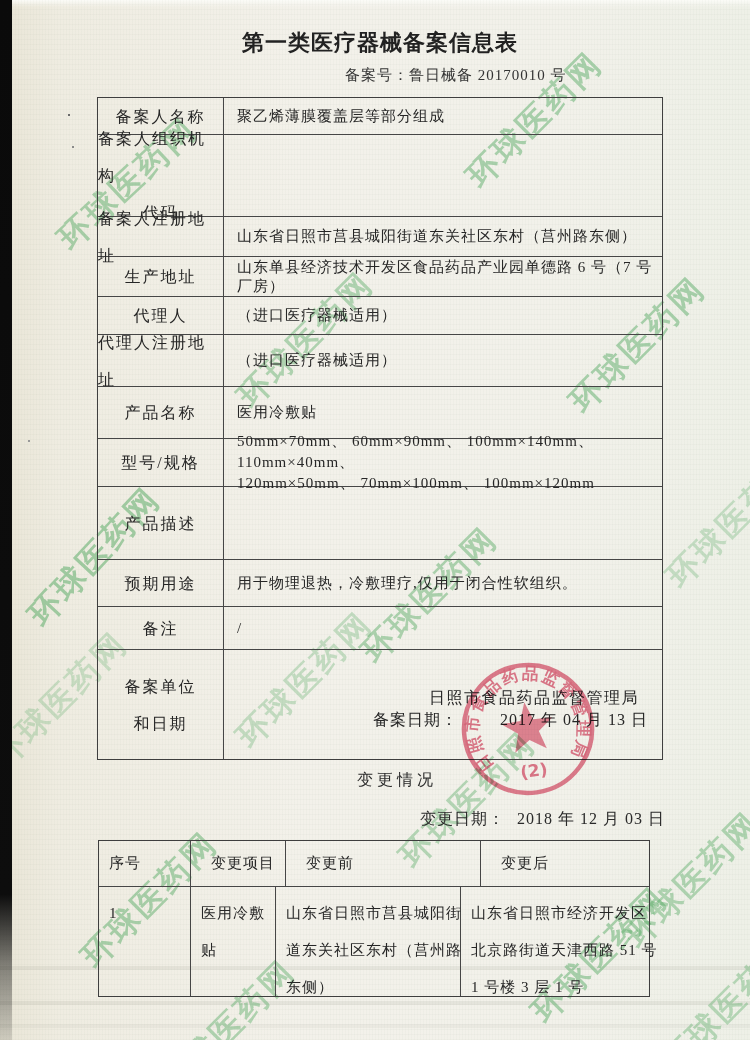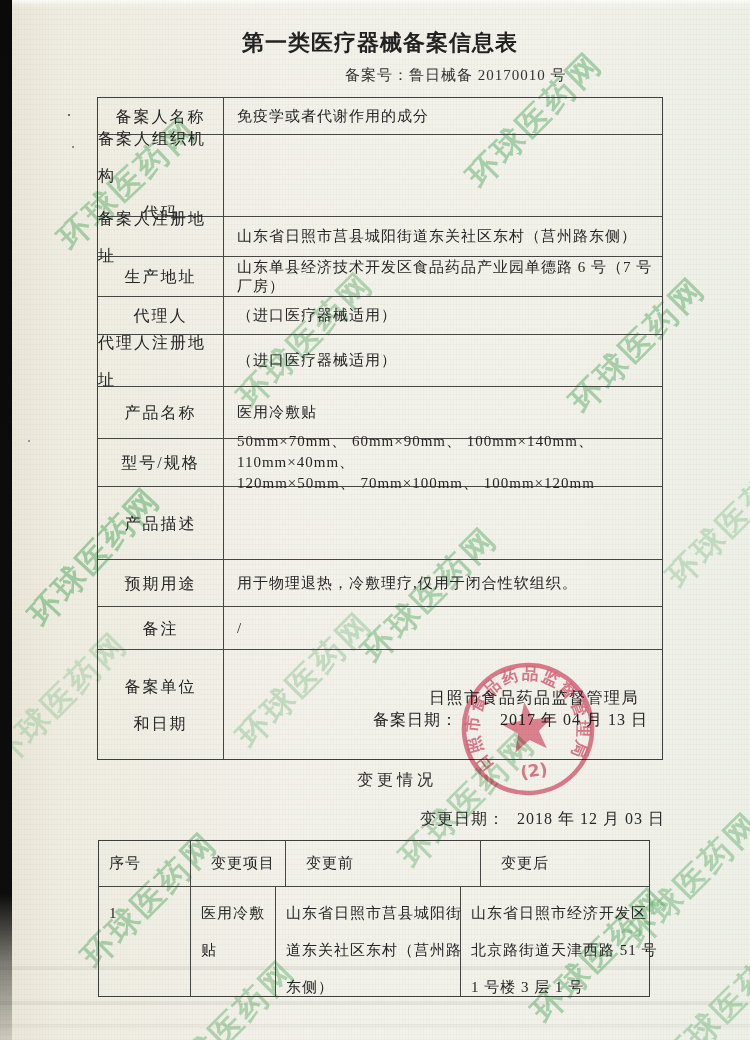--- a/index.html
+++ b/index.html
@@ -114,21 +114,21 @@
 
   <div class="doc-title">第一类医疗器械备案信息表</div>
 
   <div class="record-no">
     <span>备案号：</span><span class="val">鲁日械备 20170010 号</span>
   </div>
 
   <div class="t1">
     <div class="t1row h36">
       <div class="lab">备案人名称</div>
-      <div class="val ls4">免疫学或者代谢作用的成分</div>
+      <div class="val ls4">聚乙烯薄膜覆盖层等部分组成</div>
     </div>
     <div class="t1row h82">
       <div class="lab">
         <div>备案人组织机构</div>
         <div>代码</div>
       </div>
     </div>
     <div class="t1row h40">
       <div class="lab">备案人注册地址</div>
       <div class="val ls0">山东省日照市莒县城阳街道东关社区东村（莒州路东侧）</div>

